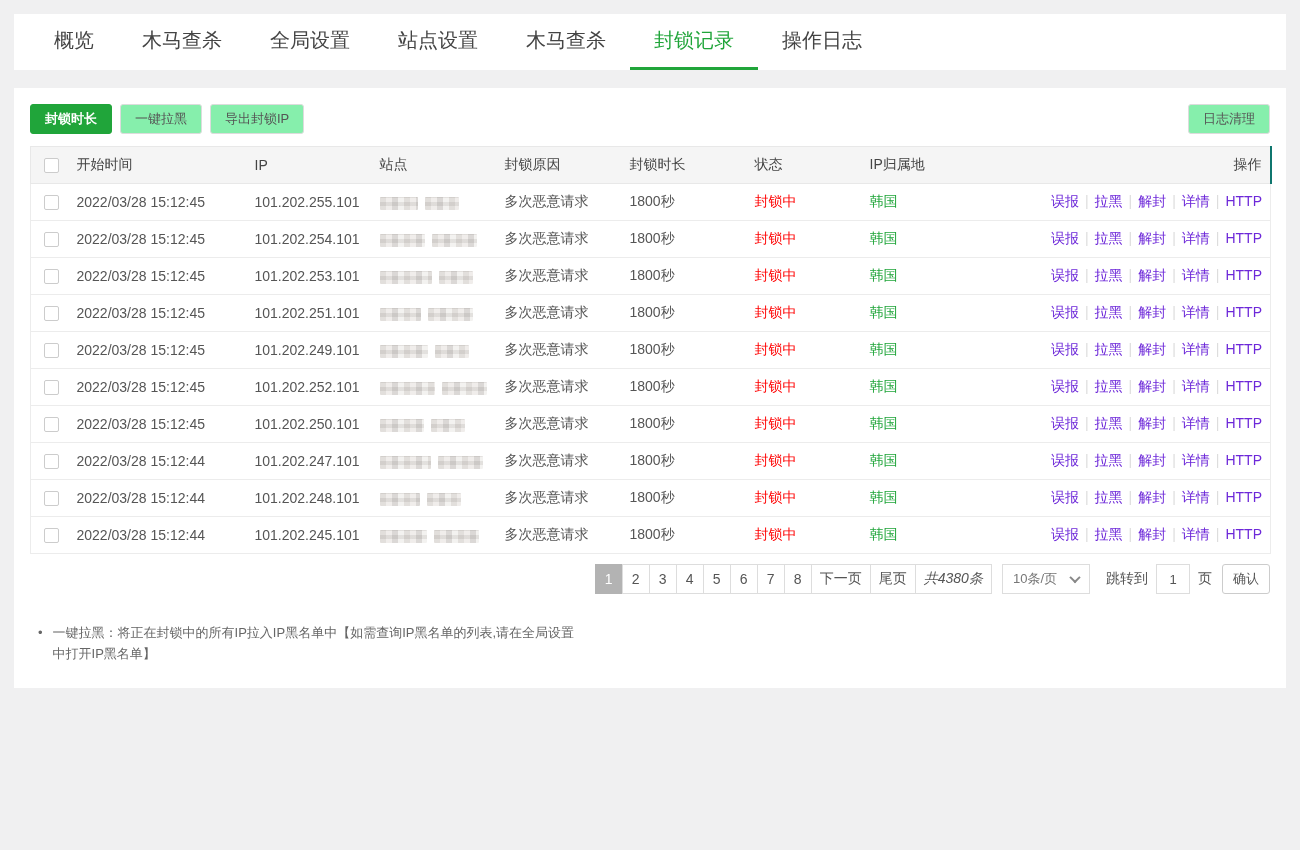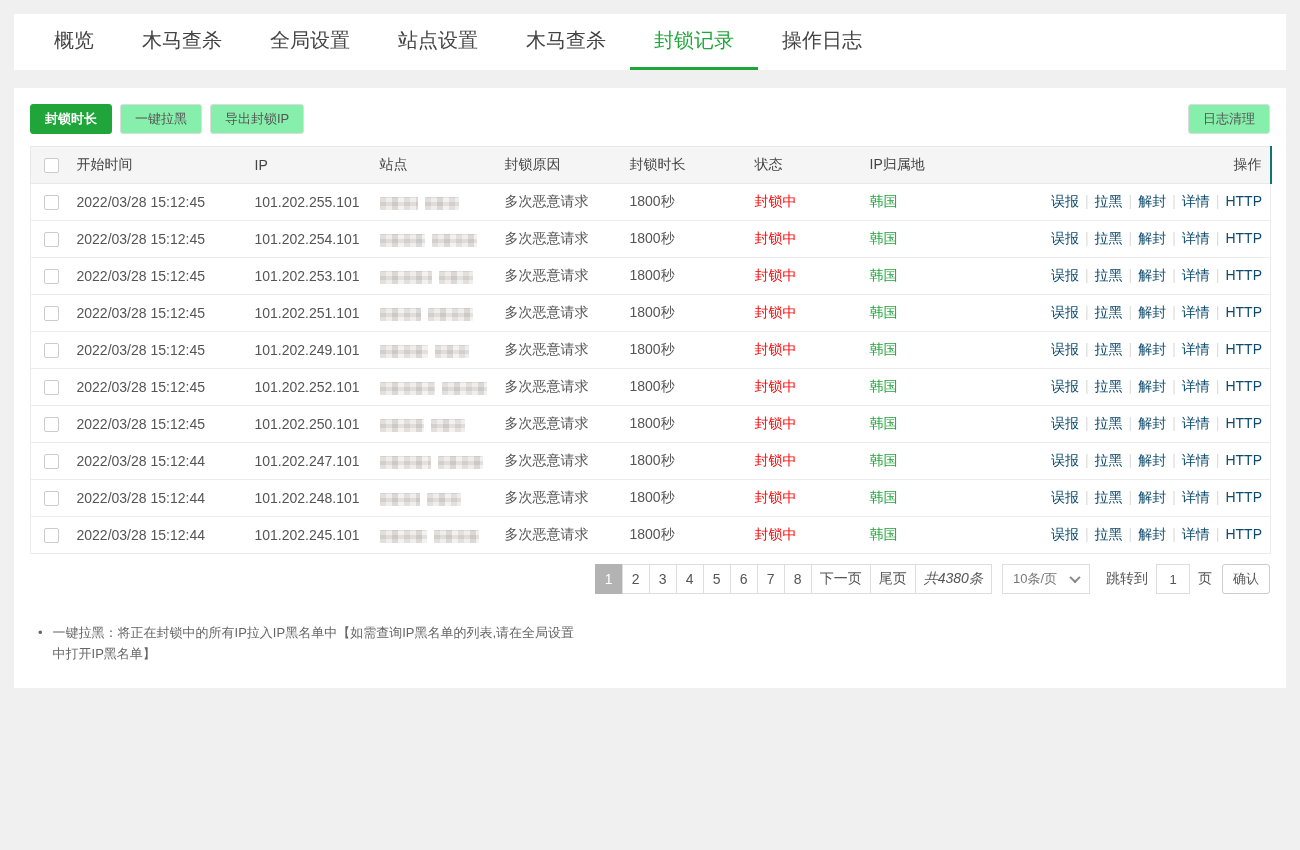--- a/index.html
+++ b/index.html
@@ -106,21 +106,21 @@
     display:inline-block;
     width:15px; height:15px;
     border:1px solid #ccc;
     border-radius:2px;
     background:#fff;
     vertical-align:middle;
     cursor:pointer;
   }
   .status-blocked { color:#ff0000; font-weight:400; }
   .loc-green { color:#20a53a; }
-  .action-link { color:#0c4a6e; text-decoration:none; cursor:pointer; }
+  .action-link { color:#6d28d9; text-decoration:none; cursor:pointer; }
   .action-sep { color:#ddd; margin:0 6px; }
   
   .mosaic {
     display:inline-block;
     height:13px;
     border-radius:1px;
     vertical-align:middle;
     background:
       repeating-linear-gradient(90deg,#d9d5d1 0 6px,#ebe8e5 6px 12px,#cfccc9 12px 18px,#f0eeec 18px 24px),
       repeating-linear-gradient(0deg,rgba(255,255,255,.5) 0 4px,rgba(160,155,150,.25) 4px 8px);

